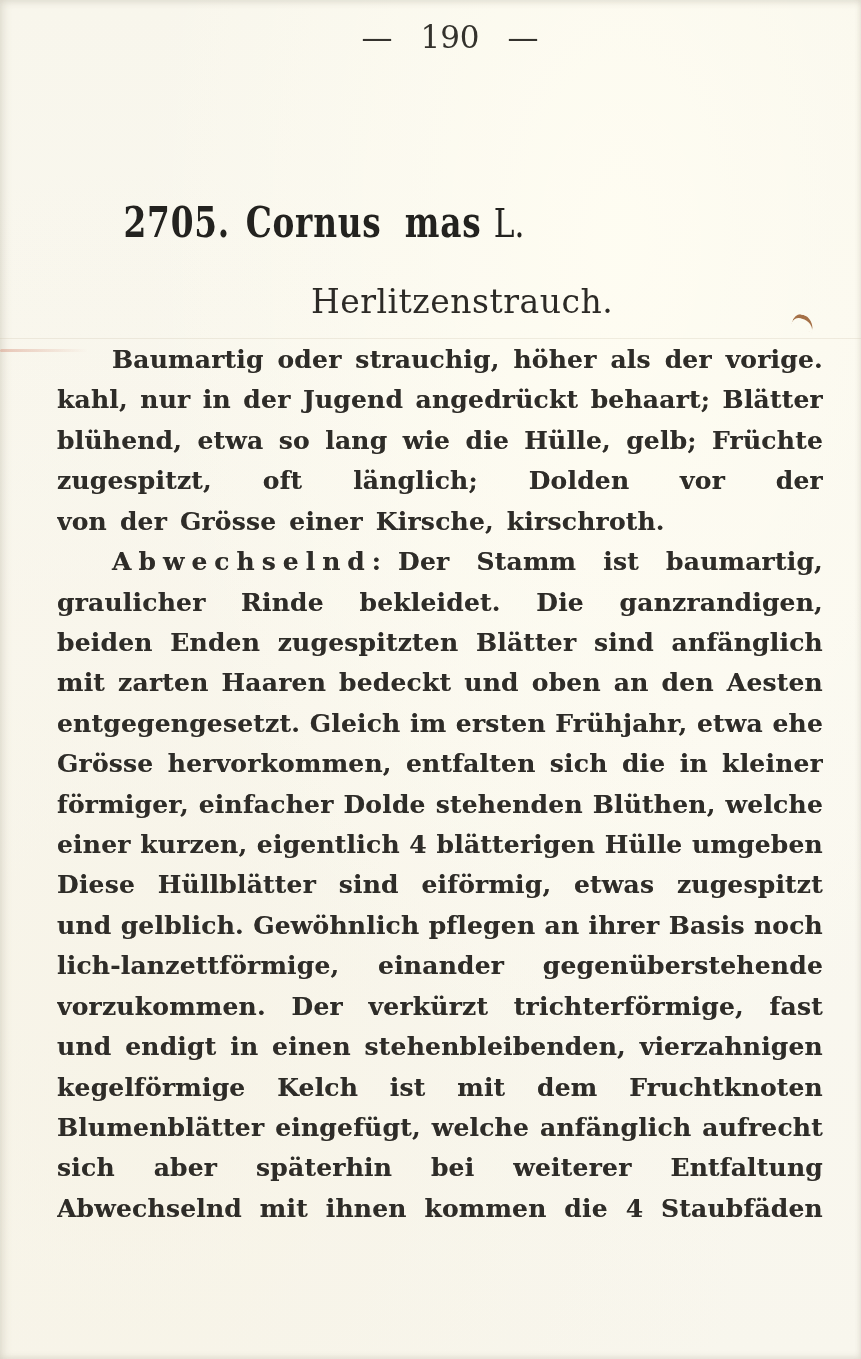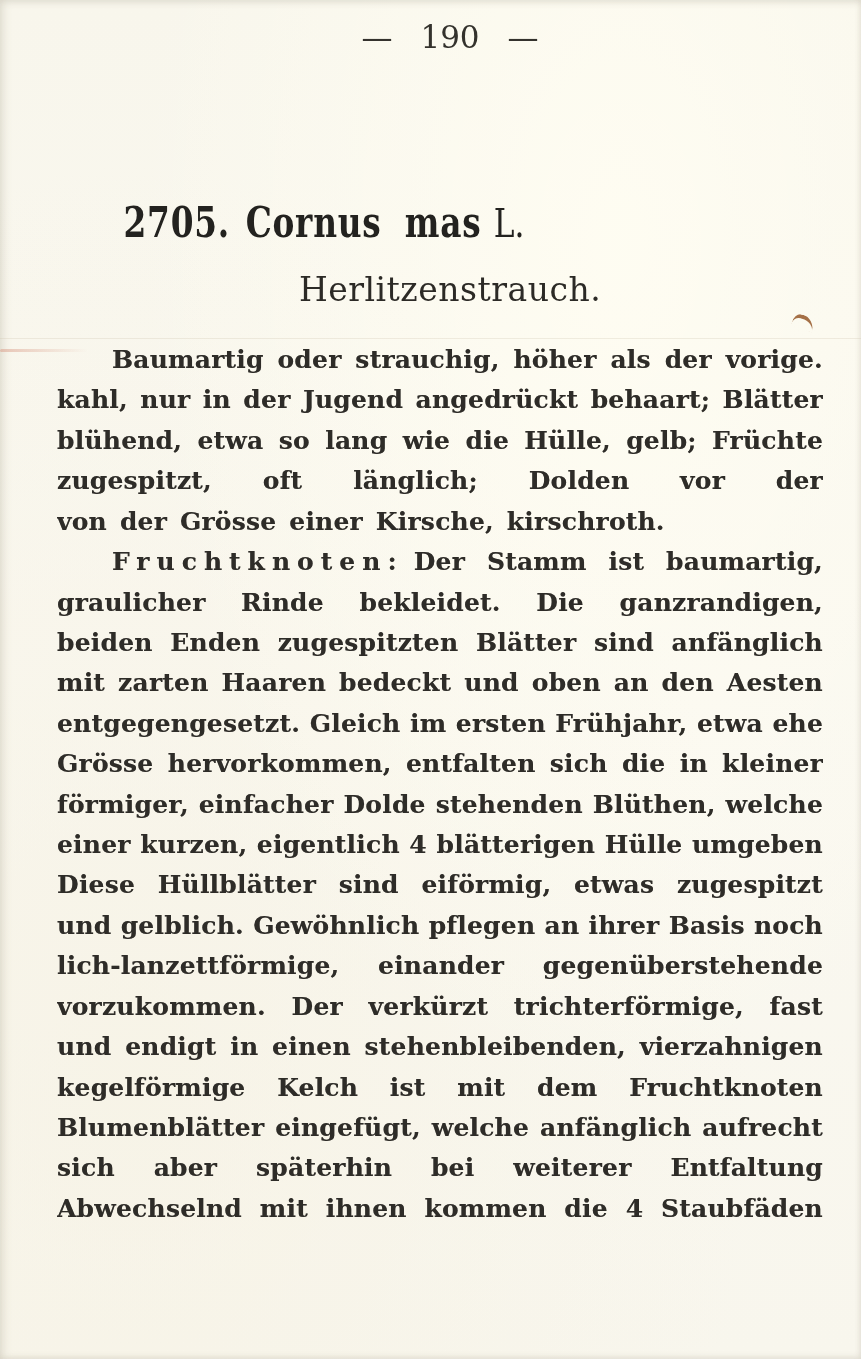--- a/index.html
+++ b/index.html
@@ -32,21 +32,21 @@
   .title {
     position:absolute; top:198px; left:57px; width:766px; margin:0;
     text-align:left; transform:translateX(10px);
     font-size:42px; font-weight:bold; color:#23221f; white-space:nowrap;
   }
   .title-inner { display:inline-block; transform:scaleX(0.78); transform-origin:center; }
   .title-number { margin-right:20px; letter-spacing:1px; }
   .title-name { word-spacing:14px; letter-spacing:1px; }
   .title-author { font-weight:normal; font-size:40px; margin-left:16px; }
   .subtitle {
-    position:absolute; top:270px; left:57px; width:766px; margin:0;
+    position:absolute; top:270px; left:57px; width:766px; margin:12px;
     text-align:center; transform:translateX(10px);
     font-size:33px; font-weight:normal; letter-spacing:0.5px; color:#2c2a26;
   }
   .body-text {
     position:absolute; top:340px; left:57px; width:766px;
     font-size:25px; color:#2e2c28;
     text-shadow:0 0 0.5px rgba(45,43,38,0.45);
   }
   .paragraph { margin:0;font-weight:bold; }
   .line {
@@ -90,21 +90,21 @@
 
   <div class="body-text" id="body-text">
       <div class="paragraph">
         <div class="line indent">Baumartig oder strauchig, höher als der vorige. Aeste</div>
         <div class="line">kahl, nur in der Jugend angedrückt behaart; Blätter eirund,</div>
         <div class="line">blühend, etwa so lang wie die Hülle, gelb; Früchte eirund,</div>
         <div class="line">zugespitzt, oft länglich; Dolden vor der Blattentwickelung</div>
         <div class="line noj">von der Grösse einer Kirsche, kirschroth.</div>
       </div>
       <div class="paragraph">
-        <div class="line indent"><span class="spaced">Fruchtknoten:</span>Der Stamm ist baumartig, mit gelb-</div>
+        <div class="line indent"><span class="spaced">Abwechselnd:</span>Der Stamm ist baumartig, mit gelb-</div>
         <div class="line">graulicher Rinde bekleidet. Die ganzrandigen, ovalen, an</div>
         <div class="line">beiden Enden zugespitzten Blätter sind anfänglich beiderseits</div>
         <div class="line">mit zarten Haaren bedeckt und oben an den Aesten einander</div>
         <div class="line">entgegengesetzt. Gleich im ersten Frühjahr, etwa ehe die</div>
         <div class="line">Grösse hervorkommen, entfalten sich die in kleiner kopf-</div>
         <div class="line">förmiger, einfacher Dolde stehenden Blüthen, welche von</div>
         <div class="line">einer kurzen, eigentlich 4 blätterigen Hülle umgeben wird.</div>
         <div class="line">Diese Hüllblätter sind eiförmig, etwas zugespitzt ganzrandig</div>
         <div class="line">und gelblich. Gewöhnlich pflegen an ihrer Basis noch 2 läng-</div>
         <div class="line">lich-lanzettförmige, einander gegenüberstehende Deckblätter</div>

